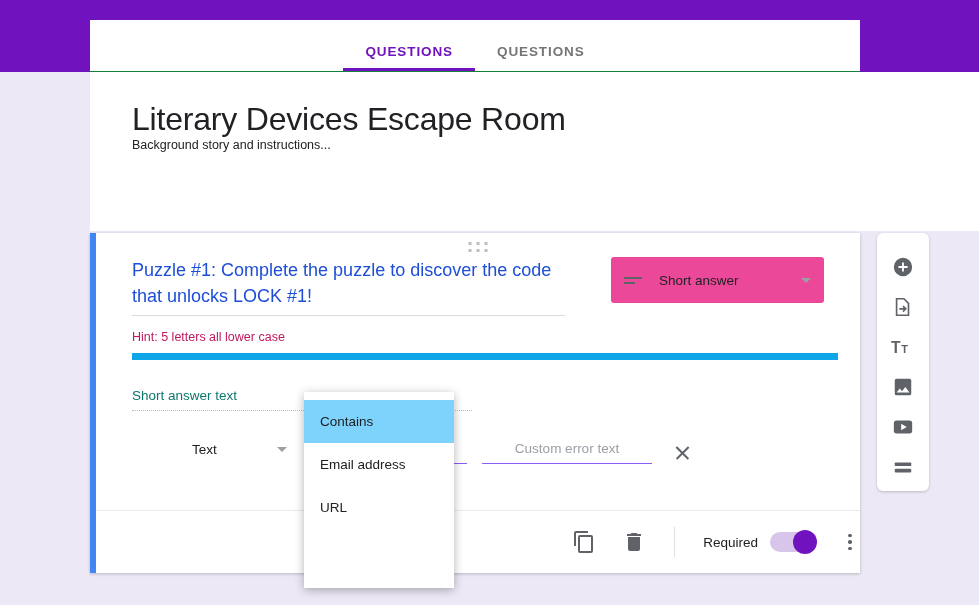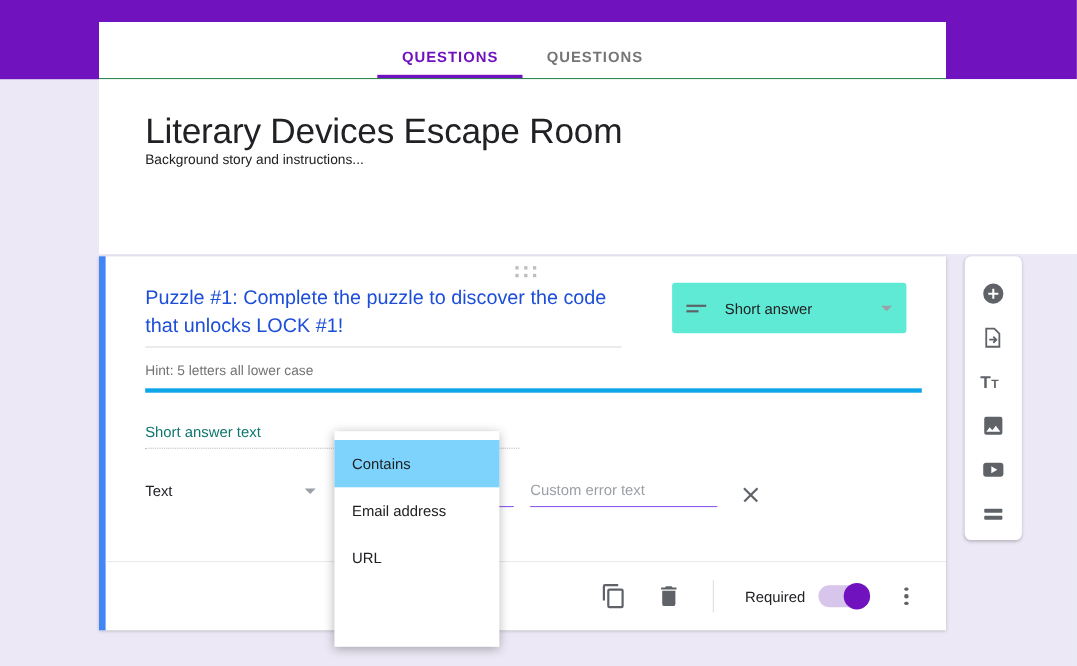--- a/index.html
+++ b/index.html
@@ -80,31 +80,31 @@
   .qbody { padding: 24px 36px 0 36px; position: relative; }
 
   .qrow { display: flex; align-items: flex-start; }
   .qtitle-wrap { width: 442px; }
   .qtitle {
     font-size: 18px; color: #1d4ed8; line-height: 1.45;
     padding-bottom: 6px;
     border-bottom: 1px solid #dadce0;
   }
   .qhint {
-    margin-top: 14px; font-size: 12.5px; color: #737373;
+    margin-top: 14px; font-size: 12.5px; color: #be185d;
     padding-bottom: 9px;
     width: 706px;
-    border-bottom: 4px solid #0ea5e9;
+    border-bottom: 7px solid #0ea5e9;
   }
 
   
   .type-select {
     margin-left: 46px;
     width: 217px; height: 46px;
-    background: #5eead4;
+    background: #ec4899;
     border-radius: 3px;
     display: flex; align-items: center;
     padding: 0 13px;
     cursor: pointer;
   }
   .type-icon { width: 18px; height: 14px; margin-right: 17px; position: relative; }
   .type-icon b, .type-icon s {
     position: absolute; left: 0; height: 2px; background: #5f6368; display: block; text-decoration: none;
   }
   .type-icon b { top: 4px; width: 18px; }
@@ -122,21 +122,21 @@
     margin-top: 28px;
     width: 340px;
     font-size: 13.5px; color: #0f766e;
     padding-bottom: 7px;
     border-bottom: 1px dotted #bdbdbd;
   }
 
   
   .valrow {
     margin-top: 30px;
-    display: flex; align-items: center;
+    display: flex; align-items: center; text-align: center;
   }
   .val-dd {
     width: 155px; display: flex; align-items: center; cursor: pointer;
     padding-bottom: 6px;
   }
   .val-dd .t { font-size: 13.5px; color: #202124; flex: 1; }
   .val-input {
     width: 155px; margin-left: 25px;
     font-size: 13.5px; color: #9aa0a6;
     padding-bottom: 7px;
@@ -153,21 +153,20 @@
   }
   .close-x::before { transform: rotate(45deg); }
   .close-x::after  { transform: rotate(-45deg); }
 
   
   .qfooter {
     position: absolute; left: 0; right: 0; bottom: 0;
     height: 63px;
     border-top: 1px solid #e8eaed;
     display: flex; align-items: center; justify-content: flex-end;
-    padding-right: 26px;
   }
   .ficon { width: 24px; height: 24px; margin-left: 26px; cursor: pointer; position: relative; }
   .divider-v { width: 1px; height: 30px; background: #e0e0e0; margin-left: 28px; }
   .req-label { font-size: 13.5px; color: #202124; margin-left: 28px; }
   .toggle {
     margin-left: 12px; width: 46px; height: 20px;
     background: #d8c5ec; border-radius: 10px;
     position: relative; cursor: pointer;
   }
   .toggle i {

